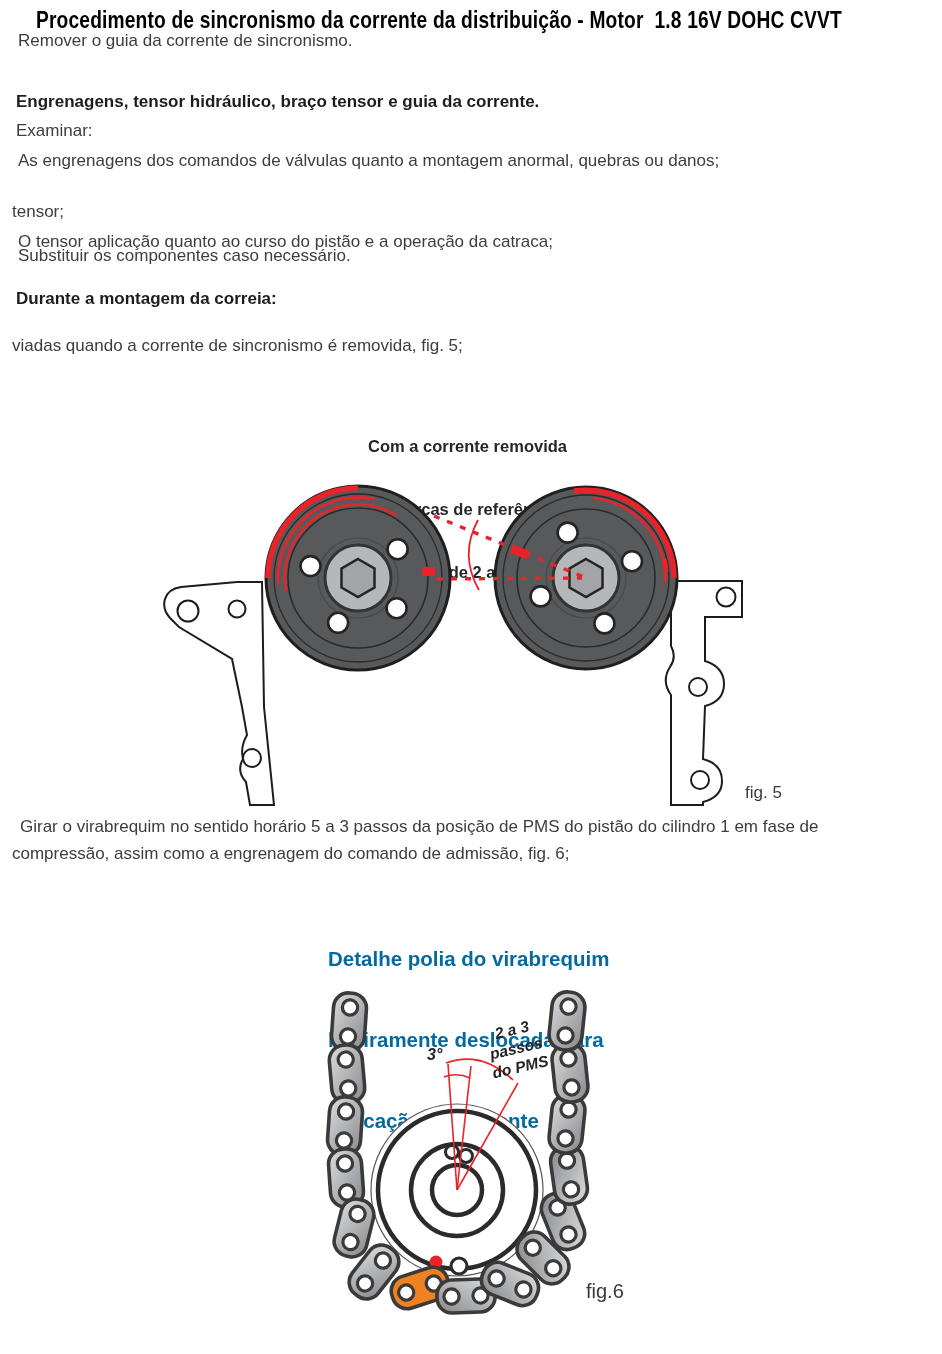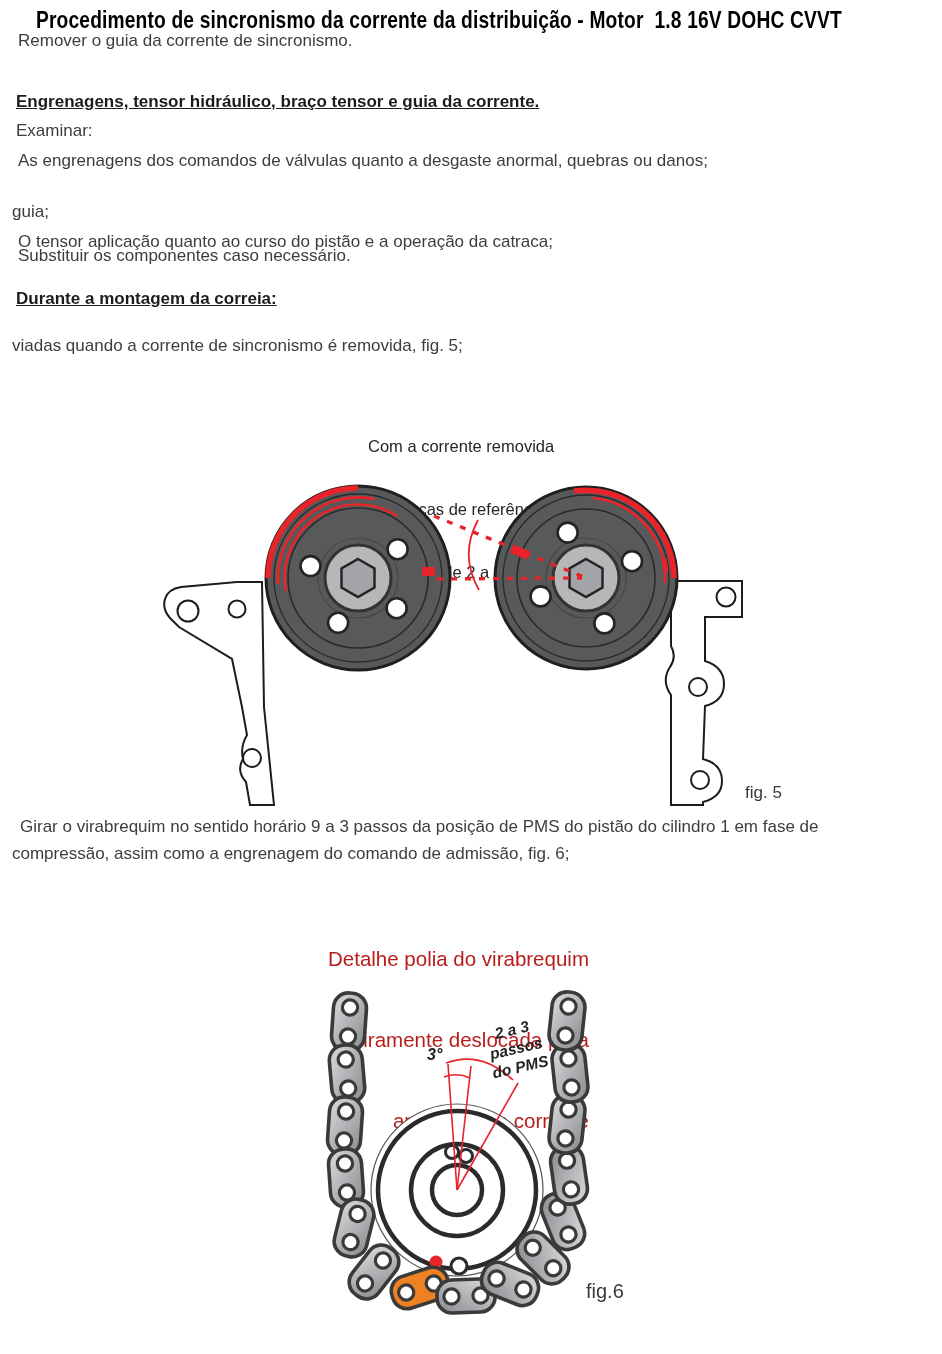--- a/index.html
+++ b/index.html
@@ -2,52 +2,52 @@
 <html style="--red: #e8232a; --orange: #f08122; --sprocket_gray: #58595b; --hub_gray: #b5b7b9; --hex_gray: #a2a4a7; --chain_light: #dcdddf; --chain_dark: #87898c; --body_text: #3d3d3d; --heading_text: #1c1c1c;"><head>
 <meta charset="utf-8">
 <style>
   html,body{margin:0;padding:0;background:#ffffff;}
   .page{position:relative;width:878px;height:1354px;background:#fff;overflow:hidden;
         font-family:"Liberation Sans",sans-serif;}
   .title{position:absolute;top:6px;left:36px;}
   .title-inner{display:inline-block;transform:scaleX(0.8);transform-origin:0 0;
         font-weight:bold;font-size:24px;color:#000;white-space:pre;letter-spacing:0.2px;}
   .bl{position:absolute;font-size:17px;color:var(--body_text,#3d3d3d);white-space:pre;}
-  .bb{font-weight:bold;color:var(--heading_text,#1c1c1c);text-decoration:underline;}
-  .fig5cap{position:absolute;left:368px;top:394px;font-size:16.5px;font-weight:normal;
+  .bb{font-weight:bold;color:var(--heading_text,#1c1c1c);}
+  .fig5cap{position:absolute;left:368px;top:394px;font-size:16.5px;font-weight:bold;
         color:#262626;line-height:21px;white-space:pre;}
-  .fig6cap{position:absolute;left:328px;top:891px;font-size:20.5px;font-weight:normal;
-        color:#b91c1c;line-height:27px;white-space:pre;text-align:right;}
+  .fig6cap{position:absolute;left:328px;top:891px;font-size:20.5px;font-weight:bold;
+        color:#0369a1;line-height:27px;white-space:pre;}
   svg{position:absolute;}
   .figlabel{font-family:"Liberation Sans",sans-serif;fill:#3a3a3a;}
   .red-stroke{stroke:var(--red,#e8232a);fill:none;}
   .red-fill{fill:var(--red,#e8232a);stroke:none;}
   .ann{font-family:"Liberation Sans",sans-serif;font-style:italic;font-weight:bold;fill:#232323;}
   .stL{stop-color:var(--chain_light,#dcdddf);}
   .stD{stop-color:var(--chain_dark,#87898c);}
 </style>
 </head>
 <body>
 
 <div class="page">
 
   <div class="title">
     <span class="title-inner">Procedimento de sincronismo da corrente da distribuição - Motor  1.8 16V DOHC CVVT</span>
   </div>
 
   <div class="bl" style="top:31px;left:18px">Remover o guia da corrente de sincronismo.</div>
   <div class="bl bb" style="top:92px;left:16px">Engrenagens, tensor hidráulico, braço tensor e guia da corrente.</div>
   <div class="bl" style="top:121px;left:16px">Examinar:</div>
-  <div class="bl" style="top:151px;left:18px">As engrenagens dos comandos de válvulas quanto a desgaste anormal, quebras ou danos;</div>
-  <div class="bl" style="top:202px;left:12px">guia;</div>
+  <div class="bl" style="top:151px;left:18px">As engrenagens dos comandos de válvulas quanto a montagem anormal, quebras ou danos;</div>
+  <div class="bl" style="top:202px;left:12px">tensor;</div>
   <div class="bl" style="top:232px;left:18px">O tensor aplicação quanto ao curso do pistão e a operação da catraca;</div>
   <div class="bl" style="top:246px;left:18px">Substituir os componentes caso necessário.</div>
   <div class="bl bb" style="top:289px;left:16px">Durante a montagem da correia:</div>
   <div class="bl" style="top:336px;left:12px">viadas quando a corrente de sincronismo é removida, fig. 5;</div>
-  <div class="bl" style="top:817px;left:20px">Girar o virabrequim no sentido horário 9 a 3 passos da posição de PMS do pistão do cilindro 1 em fase de</div>
+  <div class="bl" style="top:817px;left:20px">Girar o virabrequim no sentido horário 5 a 3 passos da posição de PMS do pistão do cilindro 1 em fase de</div>
   <div class="bl" style="top:844px;left:12px">compressão, assim como a engrenagem do comando de admissão, fig. 6;</div>
 
   <div class="fig5cap">
     <div>Com a corrente removida</div>
     <div>as marcas de referências se</div>
     <div>deslocam de 2 a 3 passos.</div>
   </div>
 
   <svg style="left:50px;top:476px" width="850" height="334" viewBox="0 0 850 334">
 

